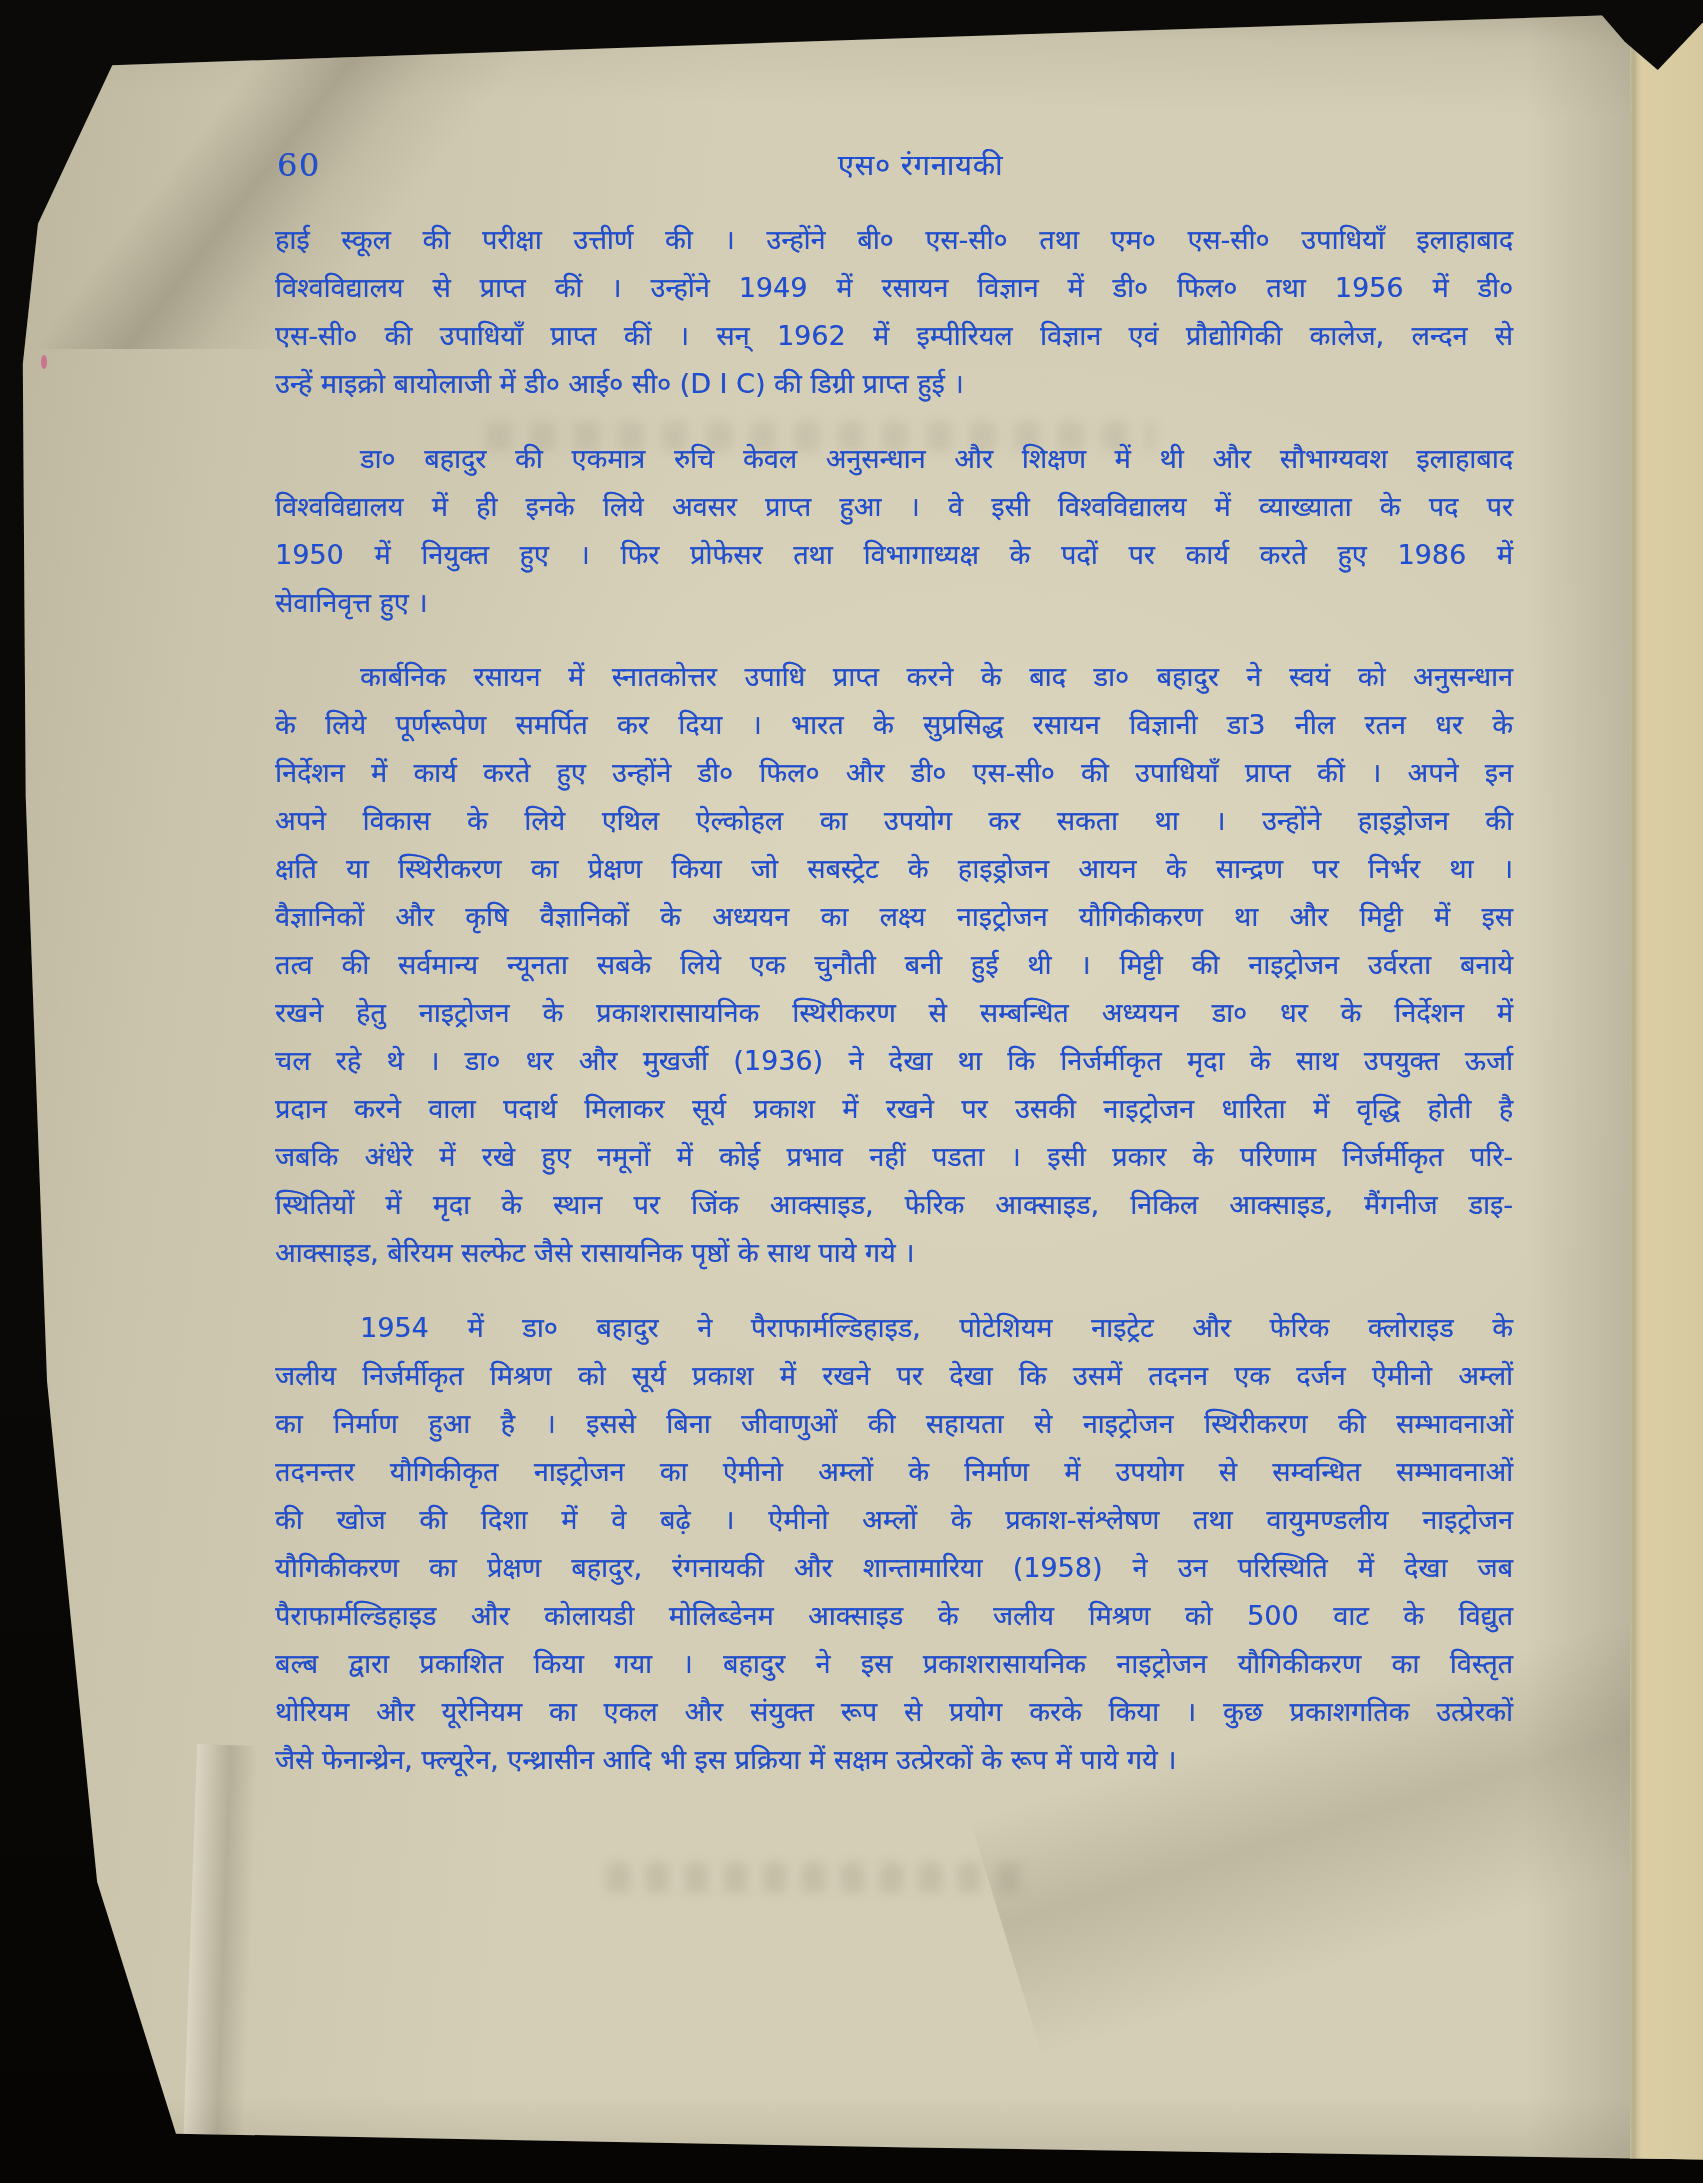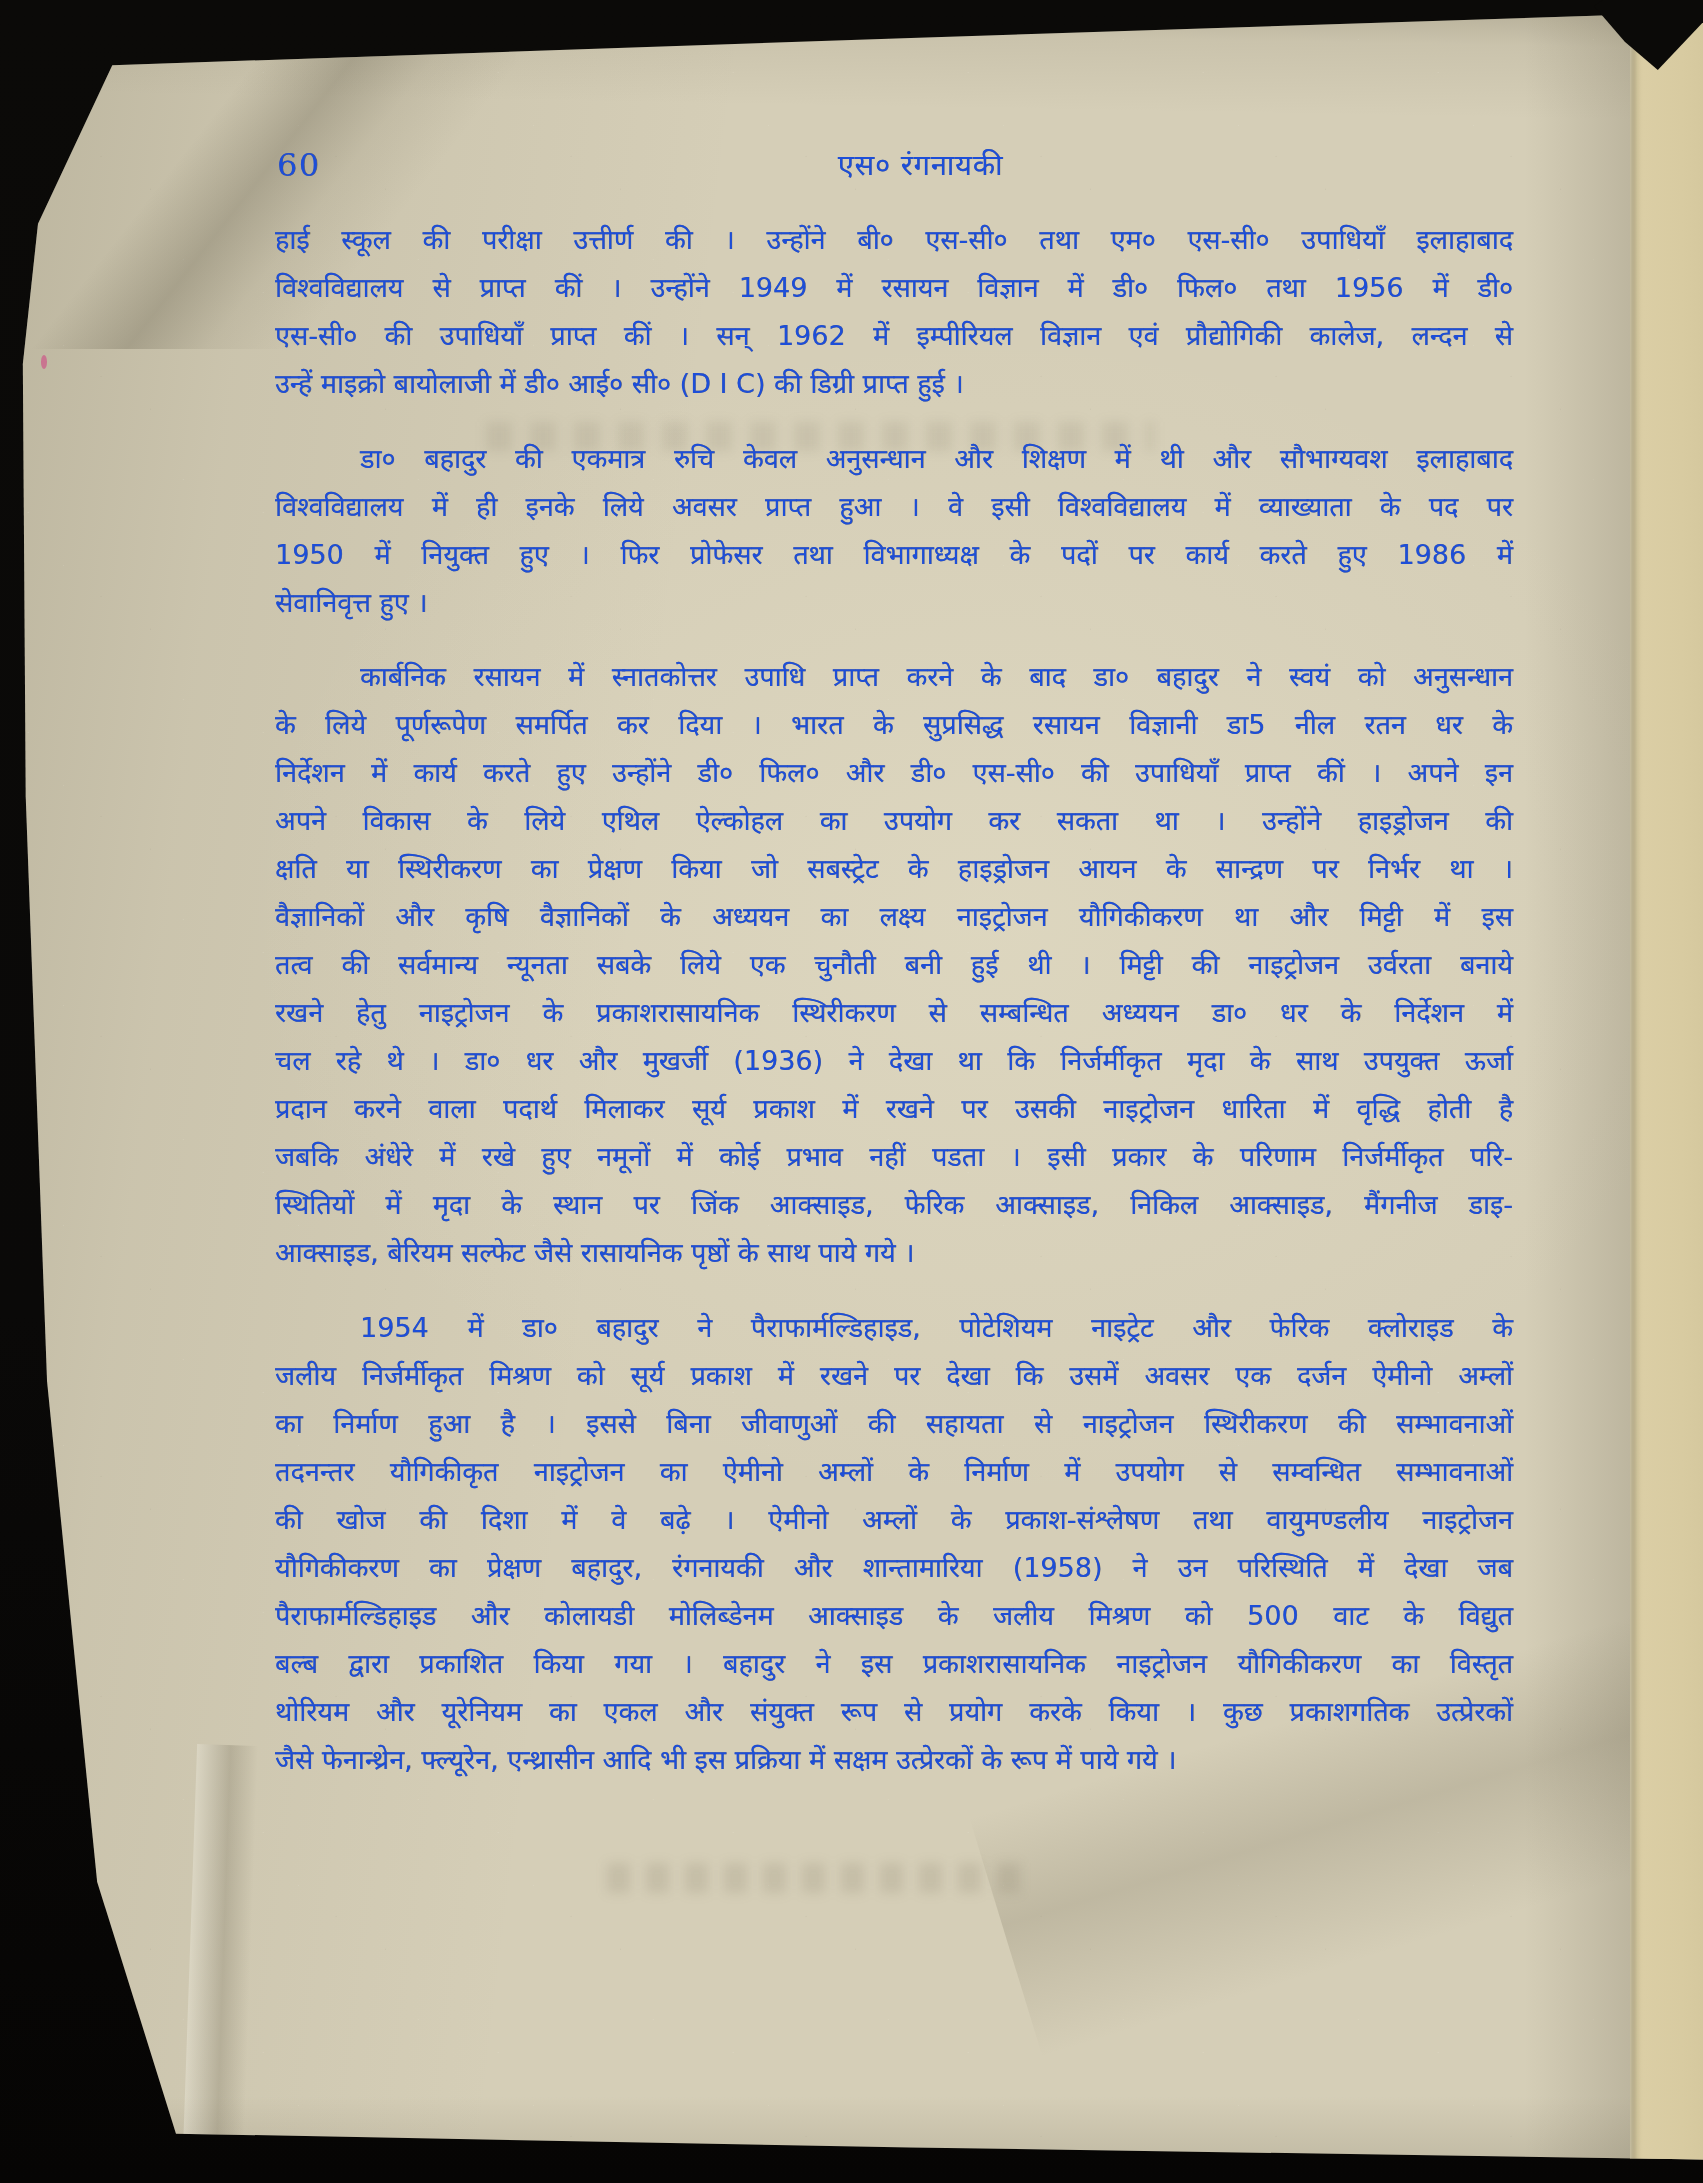--- a/index.html
+++ b/index.html
@@ -87,36 +87,36 @@
           <div class="line last">उन्हें माइक्रो बायोलाजी में डी० आई० सी० (D I C) की डिग्री प्राप्त हुई ।</div>
         </div>
       <div class="paragraph">
           <div class="line indent">डा० बहादुर की एकमात्र रुचि केवल अनुसन्धान और शिक्षण में थी और सौभाग्यवश इलाहाबाद</div>
           <div class="line">विश्वविद्यालय में ही इनके लिये अवसर प्राप्त हुआ । वे इसी विश्वविद्यालय में व्याख्याता के पद पर</div>
           <div class="line">1950 में नियुक्त हुए । फिर प्रोफेसर तथा विभागाध्यक्ष के पदों पर कार्य करते हुए 1986 में</div>
           <div class="line last">सेवानिवृत्त हुए ।</div>
         </div>
       <div class="paragraph">
           <div class="line indent">कार्बनिक रसायन में स्नातकोत्तर उपाधि प्राप्त करने के बाद डा० बहादुर ने स्वयं को अनुसन्धान</div>
-          <div class="line">के लिये पूर्णरूपेण समर्पित कर दिया । भारत के सुप्रसिद्ध रसायन विज्ञानी डा5 नील रतन धर के</div>
+          <div class="line">के लिये पूर्णरूपेण समर्पित कर दिया । भारत के सुप्रसिद्ध रसायन विज्ञानी डा3 नील रतन धर के</div>
           <div class="line">निर्देशन में कार्य करते हुए उन्होंने डी० फिल० और डी० एस-सी० की उपाधियाँ प्राप्त कीं । अपने इन</div>
           <div class="line">अपने विकास के लिये एथिल ऐल्कोहल का उपयोग कर सकता था । उन्होंने हाइड्रोजन की</div>
           <div class="line">क्षति या स्थिरीकरण का प्रेक्षण किया जो सबस्ट्रेट के हाइड्रोजन आयन के सान्द्रण पर निर्भर था ।</div>
           <div class="line">वैज्ञानिकों और कृषि वैज्ञानिकों के अध्ययन का लक्ष्य नाइट्रोजन यौगिकीकरण था और मिट्टी में इस</div>
           <div class="line">तत्व की सर्वमान्य न्यूनता सबके लिये एक चुनौती बनी हुई थी । मिट्टी की नाइट्रोजन उर्वरता बनाये</div>
           <div class="line">रखने हेतु नाइट्रोजन के प्रकाशरासायनिक स्थिरीकरण से सम्बन्धित अध्ययन डा० धर के निर्देशन में</div>
           <div class="line">चल रहे थे । डा० धर और मुखर्जी (1936) ने देखा था कि निर्जर्मीकृत मृदा के साथ उपयुक्त ऊर्जा</div>
           <div class="line">प्रदान करने वाला पदार्थ मिलाकर सूर्य प्रकाश में रखने पर उसकी नाइट्रोजन धारिता में वृद्धि होती है</div>
           <div class="line">जबकि अंधेरे में रखे हुए नमूनों में कोई प्रभाव नहीं पडता । इसी प्रकार के परिणाम निर्जर्मीकृत परि-</div>
           <div class="line">स्थितियों में मृदा के स्थान पर जिंक आक्साइड, फेरिक आक्साइड, निकिल आक्साइड, मैंगनीज डाइ-</div>
           <div class="line last">आक्साइड, बेरियम सल्फेट जैसे रासायनिक पृष्ठों के साथ पाये गये ।</div>
         </div>
       <div class="paragraph">
           <div class="line indent">1954 में डा० बहादुर ने पैराफार्मल्डिहाइड, पोटेशियम नाइट्रेट और फेरिक क्लोराइड के</div>
-          <div class="line">जलीय निर्जर्मीकृत मिश्रण को सूर्य प्रकाश में रखने पर देखा कि उसमें अवसर एक दर्जन ऐमीनो अम्लों</div>
+          <div class="line">जलीय निर्जर्मीकृत मिश्रण को सूर्य प्रकाश में रखने पर देखा कि उसमें तदनन एक दर्जन ऐमीनो अम्लों</div>
           <div class="line">का निर्माण हुआ है । इससे बिना जीवाणुओं की सहायता से नाइट्रोजन स्थिरीकरण की सम्भावनाओं</div>
           <div class="line">तदनन्तर यौगिकीकृत नाइट्रोजन का ऐमीनो अम्लों के निर्माण में उपयोग से सम्वन्धित सम्भावनाओं</div>
           <div class="line">की खोज की दिशा में वे बढ़े । ऐमीनो अम्लों के प्रकाश-संश्लेषण तथा वायुमण्डलीय नाइट्रोजन</div>
           <div class="line">यौगिकीकरण का प्रेक्षण बहादुर, रंगनायकी और शान्तामारिया (1958) ने उन परिस्थिति में देखा जब</div>
           <div class="line">पैराफार्मल्डिहाइड और कोलायडी मोलिब्डेनम आक्साइड के जलीय मिश्रण को 500 वाट के विद्युत</div>
           <div class="line">बल्ब द्वारा प्रकाशित किया गया । बहादुर ने इस प्रकाशरासायनिक नाइट्रोजन यौगिकीकरण का विस्तृत</div>
           <div class="line">थोरियम और यूरेनियम का एकल और संयुक्त रूप से प्रयोग करके किया । कुछ प्रकाशगतिक उत्प्रेरकों</div>
           <div class="line last">जैसे फेनान्थ्रेन, फ्ल्यूरेन, एन्थ्रासीन आदि भी इस प्रक्रिया में सक्षम उत्प्रेरकों के रूप में पाये गये ।</div>
         </div>
     </div>

